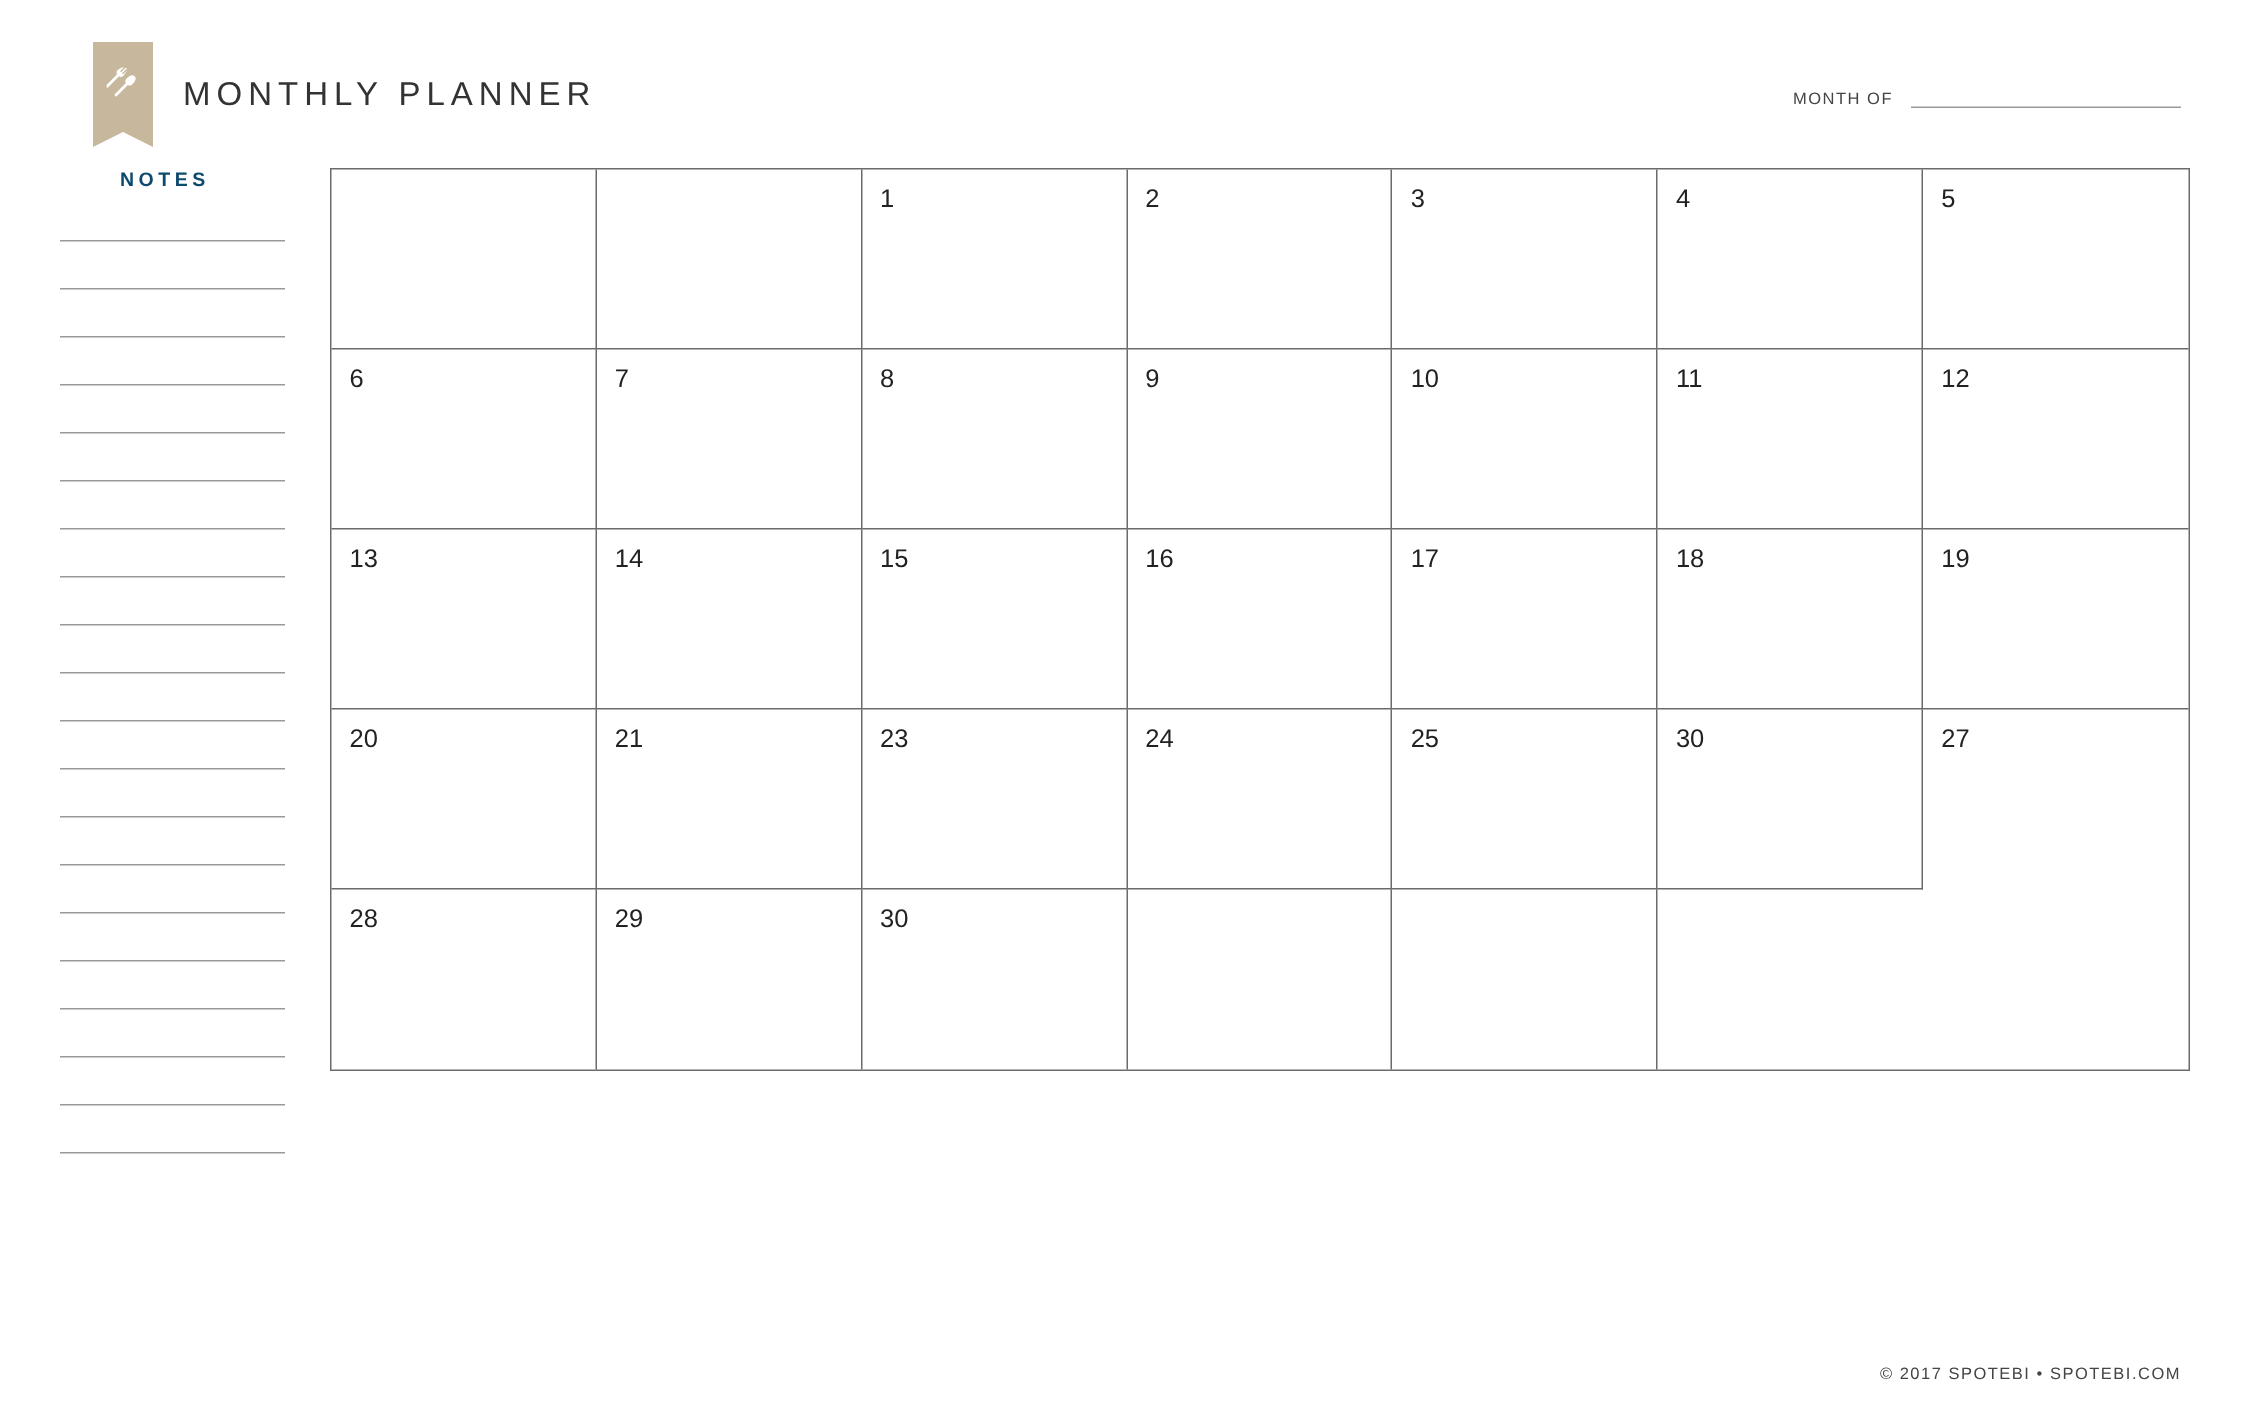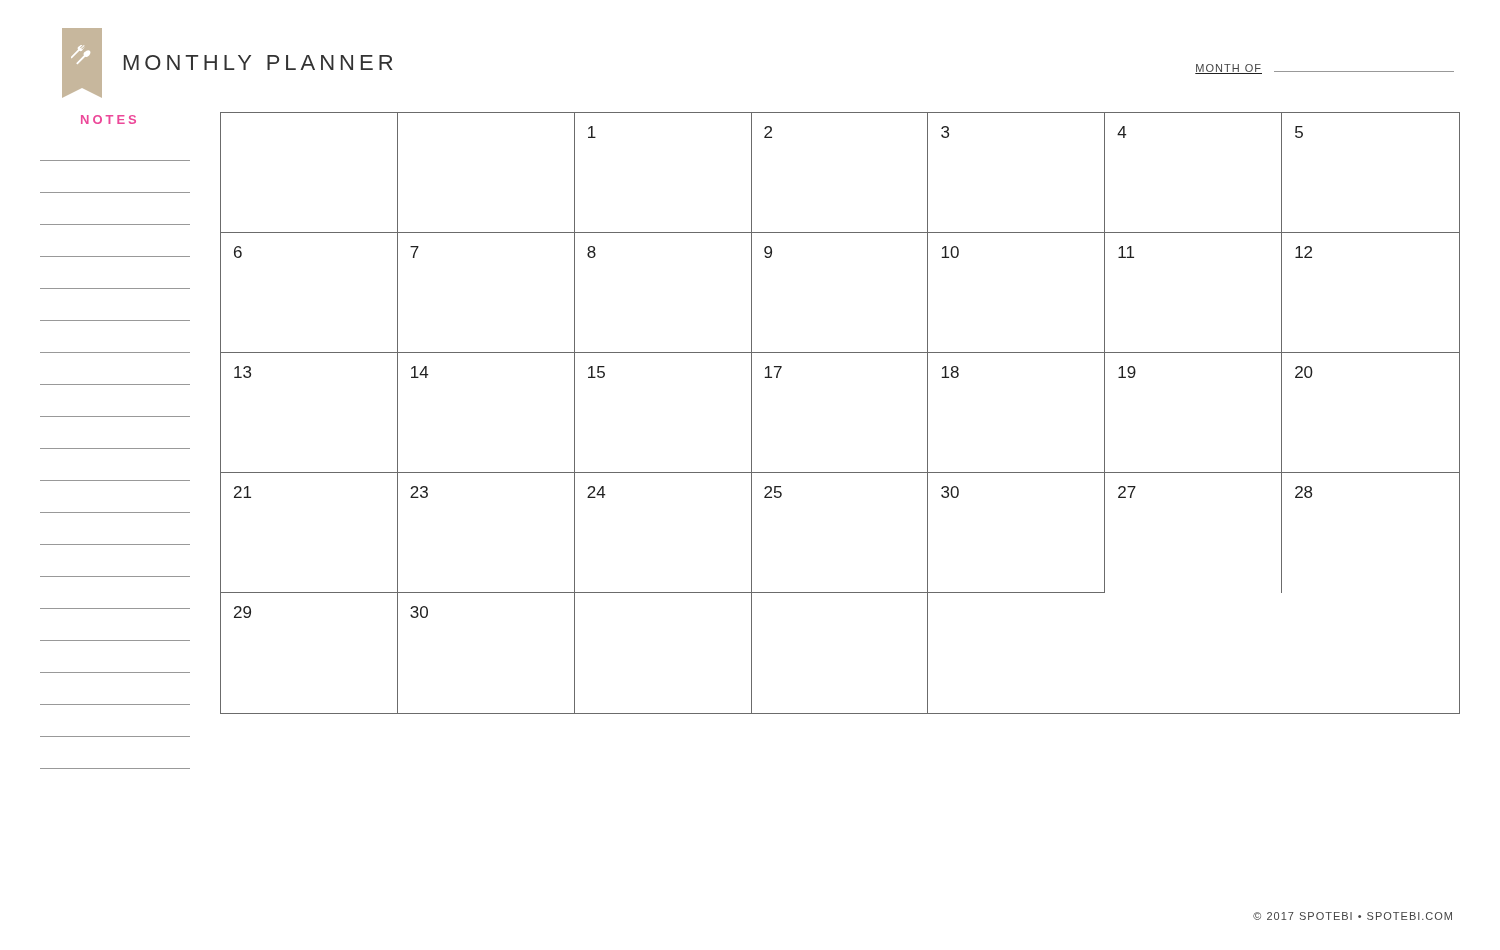--- a/index.html
+++ b/index.html
@@ -13,28 +13,28 @@
     width: 40px; height: 60px; background: #c7b79d; position: relative; display:flex; align-items:center; justify-content:center;
   }
   .ribbon::after {
     content: ""; position: absolute; bottom: -10px; left: 0;
     border-left: 20px solid #c7b79d;
     border-right: 20px solid #c7b79d;
     border-bottom: 10px solid transparent;
   }
   .ribbon svg { width: 22px; height: 22px; fill: #fff; }
   .title { font-size: 22px; letter-spacing: 4px; font-weight: 400; color: #333; margin-top: 22px; }
-  .monthof-wrap { display:flex; align-items: flex-end; gap: 12px; margin-top: 30px; margin-right: 6px; text-decoration: underline;}
+  .monthof-wrap { display:flex; align-items: center; gap: 12px; margin-top: 30px; margin-right: 6px;}
   .monthof-label { font-size: 11px; letter-spacing: 1px; color: #444; }
   .monthof-line { width: 180px; border-bottom: 1px solid #999; height: 14px; margin-bottom: 2px;}
   
   
   .content { display: flex; gap: 30px; margin-top: 24px; }
   .notes-col { width: 150px; flex-shrink: 0; }
-  .notes-title { font-size: 13px; letter-spacing: 3px; color: #ec4899; font-weight: 600; margin-left: 40px; margin-bottom: 22px; }
+  .notes-title { font-size: 13px; letter-spacing: 3px; color: #0c4a6e; font-weight: 600; margin-left: 40px; margin-bottom: 22px; }
   .note-lines { display: flex; flex-direction: column; gap: 20px; }
   .note-line { border-bottom: 1px solid #999; height: 12px; }
   
   
   .calendar { flex: 1; }
   .calendar-grid { display: grid; grid-template-columns: repeat(7, 1fr); grid-template-rows: repeat(5, 120px); border: 1px solid #6b6b6b; }
   .cell { border-right: 1px solid #6b6b6b; border-bottom: 1px solid #6b6b6b; padding: 10px 12px; font-size: 17px; color: #222; }
   .cell:nth-child(7n) { border-right: none; }
   
   
@@ -100,20 +100,21 @@
           <div class="cell">6</div>
           <div class="cell">7</div>
           <div class="cell">8</div>
           <div class="cell">9</div>
           <div class="cell">10</div>
           <div class="cell">11</div>
           <div class="cell">12</div>
           <div class="cell">13</div>
           <div class="cell">14</div>
           <div class="cell">15</div>
+          <div class="cell">16</div>
           <div class="cell">17</div>
           <div class="cell">18</div>
           <div class="cell">19</div>
           <div class="cell">20</div>
           <div class="cell">21</div>
           <div class="cell">23</div>
           <div class="cell">24</div>
           <div class="cell">25</div>
           <div class="cell">30</div>
           <div class="cell row-last-cell" style="border-bottom: none;">27</div>

